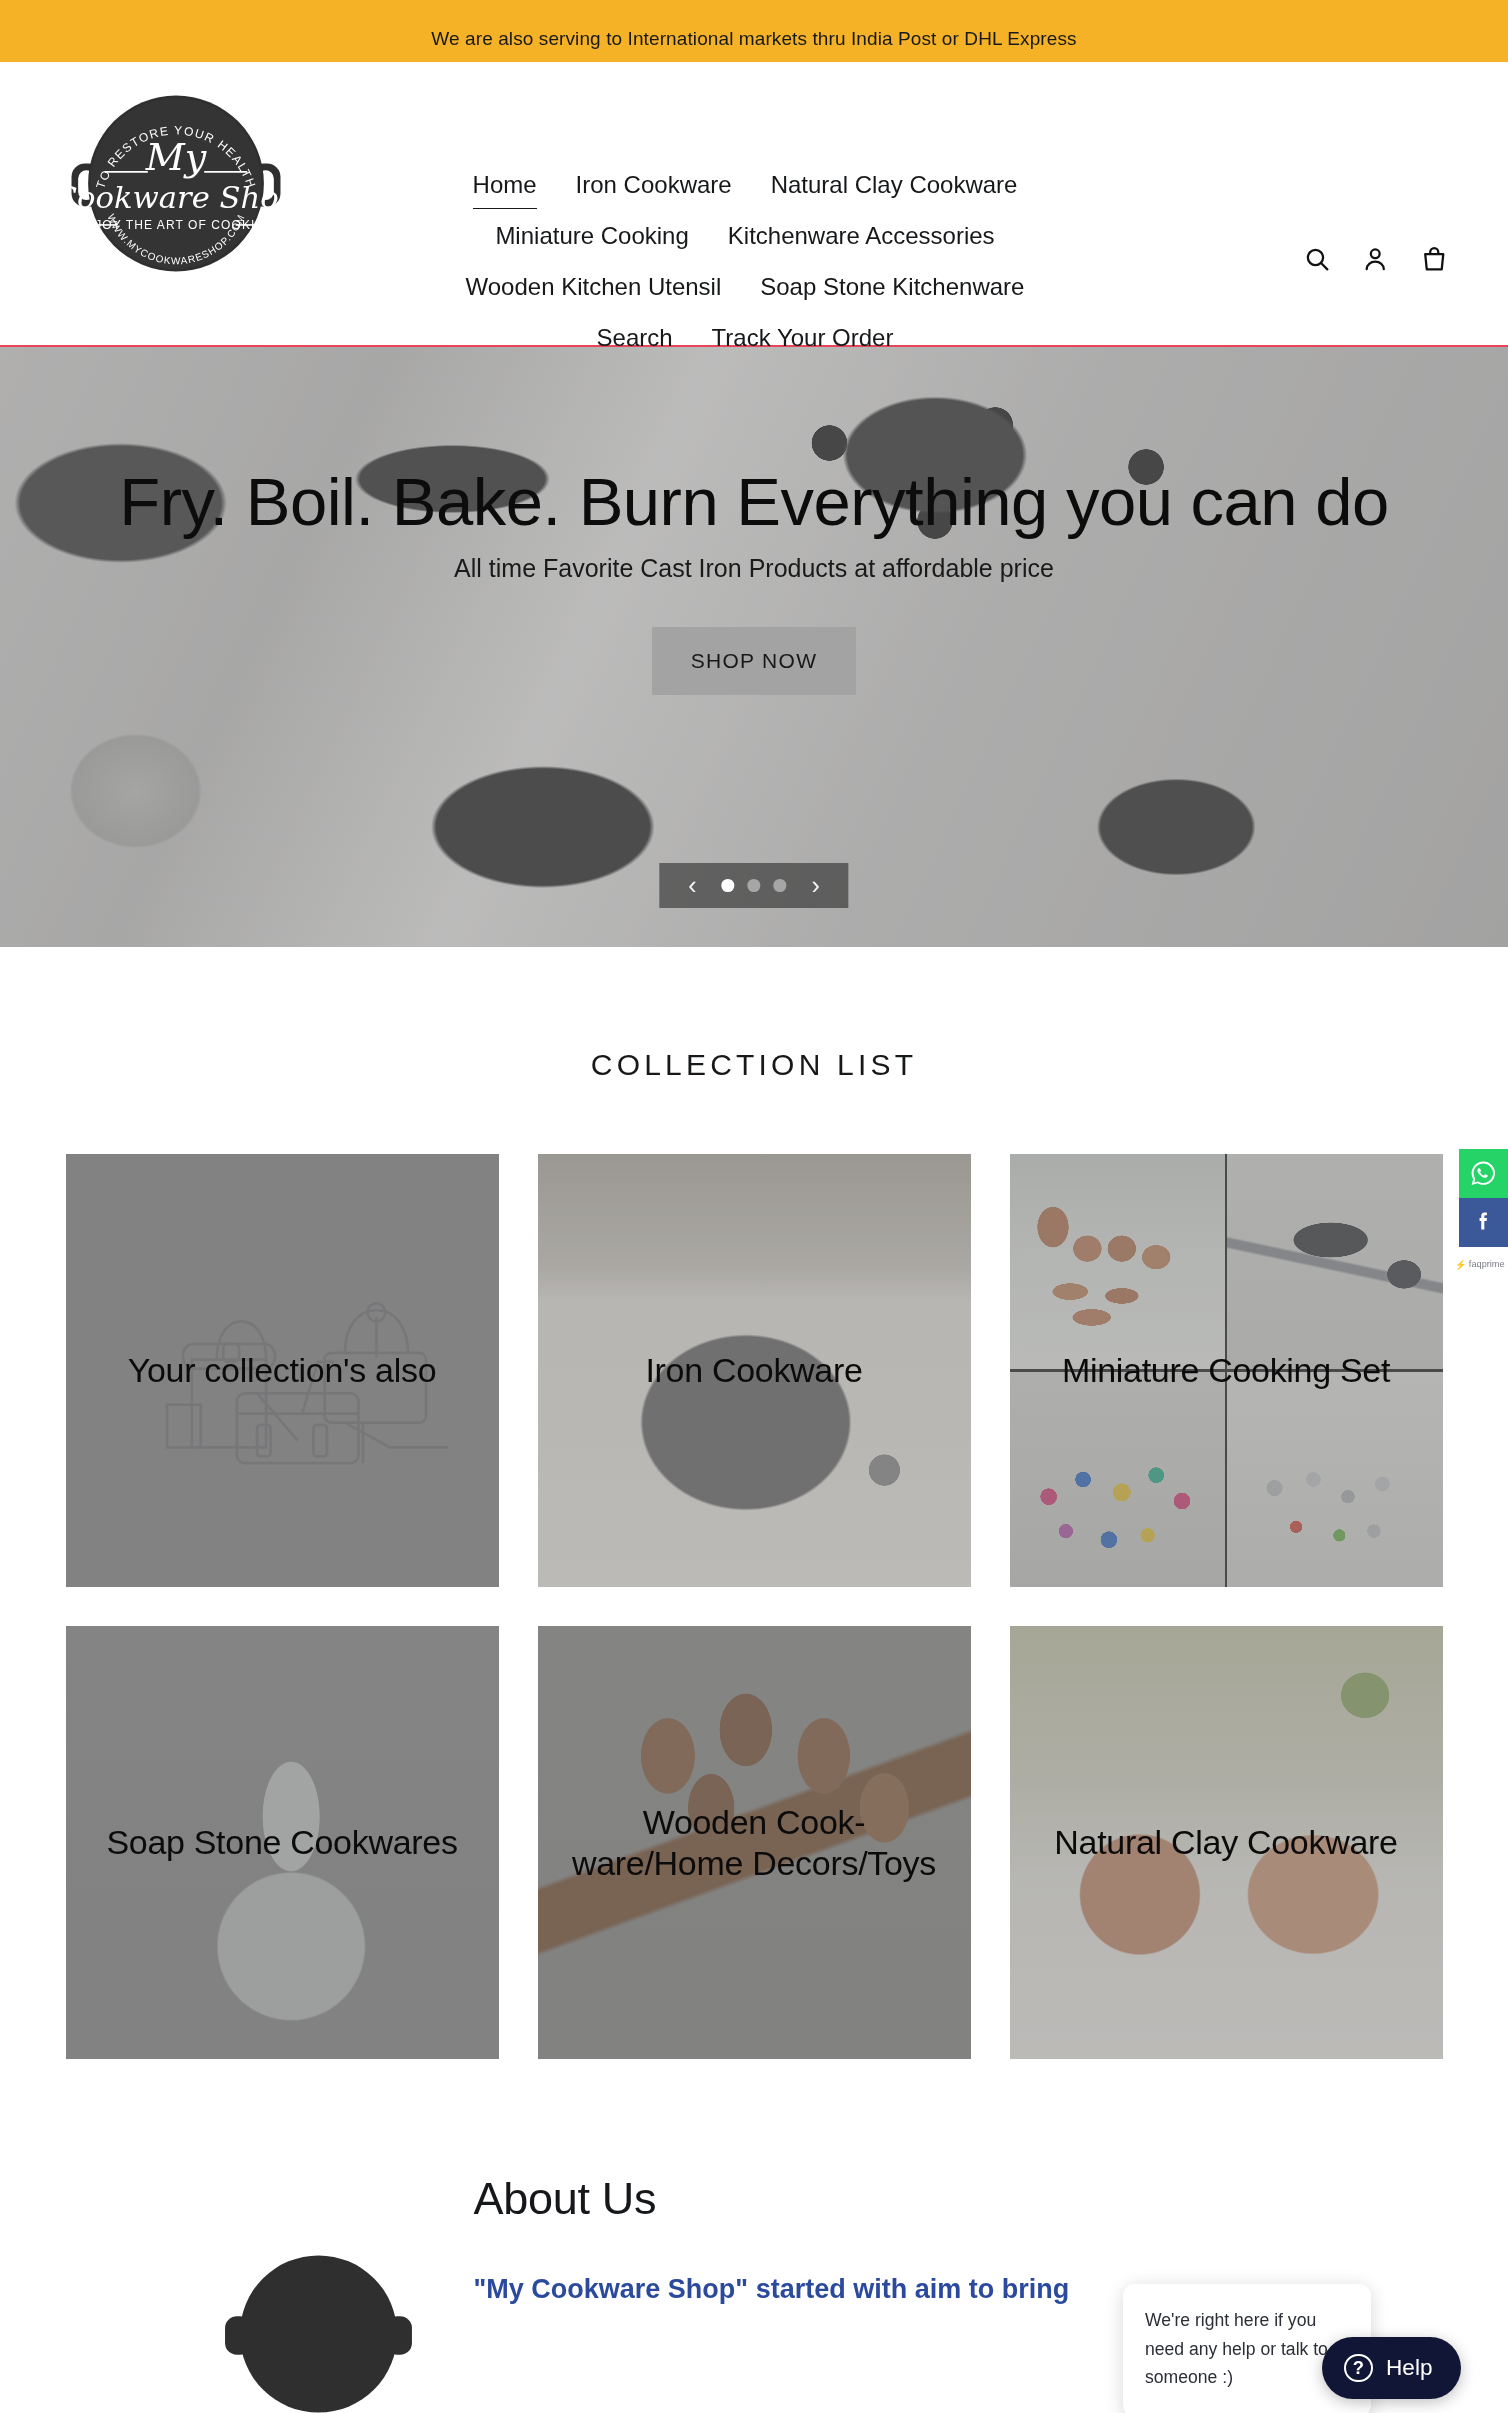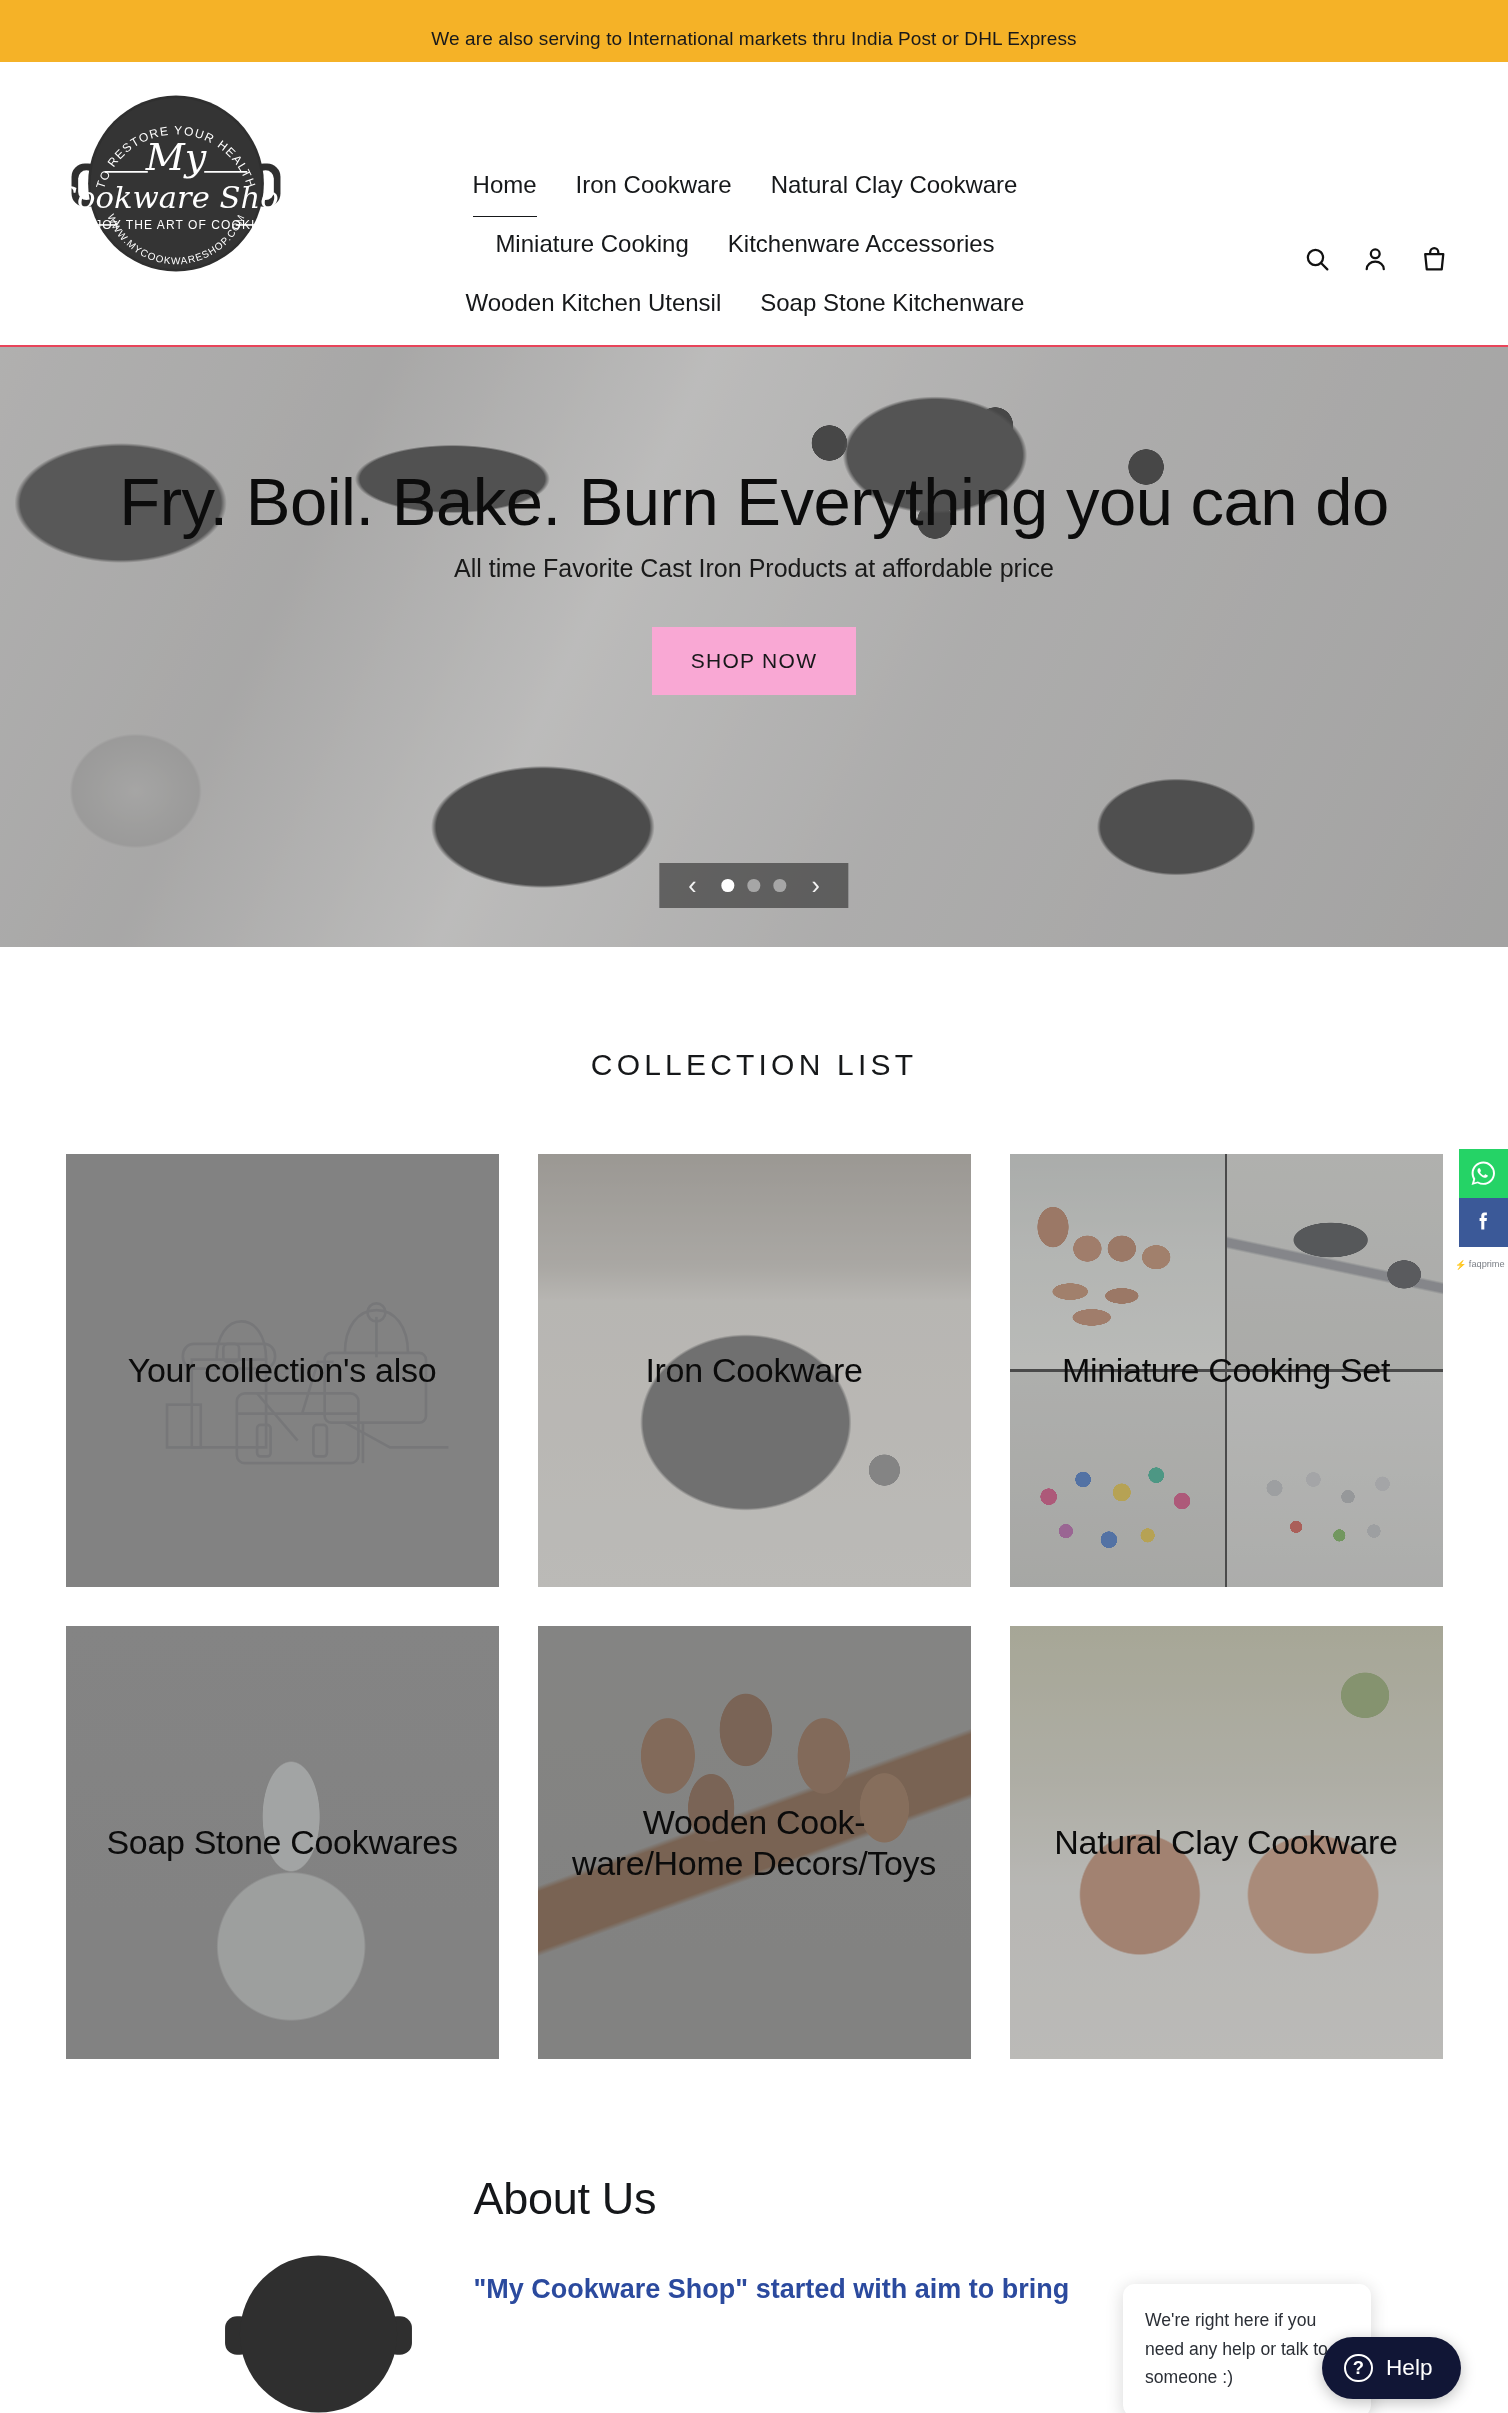--- a/index.html
+++ b/index.html
@@ -66,21 +66,21 @@
     width: 100%;
     display: flex;
     justify-content: center;
     gap: 39px;
     margin-bottom: 15px;
   }
   .nav-item {
     font-size: 24px;
     color: #16181a;
     line-height: 1;
-    padding-bottom: 19px;
+    padding-bottom: 11px;
     white-space: nowrap;
     cursor: pointer;
     border-bottom: 1.7px solid transparent;
   }
   .nav-item.active { border-bottom-color: #16181a; }
 
   
   .header-icons {
     position: absolute;
     right: 60px;
@@ -135,21 +135,21 @@
     text-align: center;
   }
   .hero-sub {
     margin-top: 17px;
     font-size: 25px;
     color: #1a1a1a;
     text-align: center;
   }
   .hero-btn {
     margin-top: 44px;
-    background: #f9a8d4;
+    background: #a3a3a3;
     color: #17181a;
     border: none;
     font-size: 21px;
     letter-spacing: 1.3px;
     padding: 22px 39px;
     cursor: pointer;
     font-family: inherit;
   }
 
   .carousel-ctrl {

